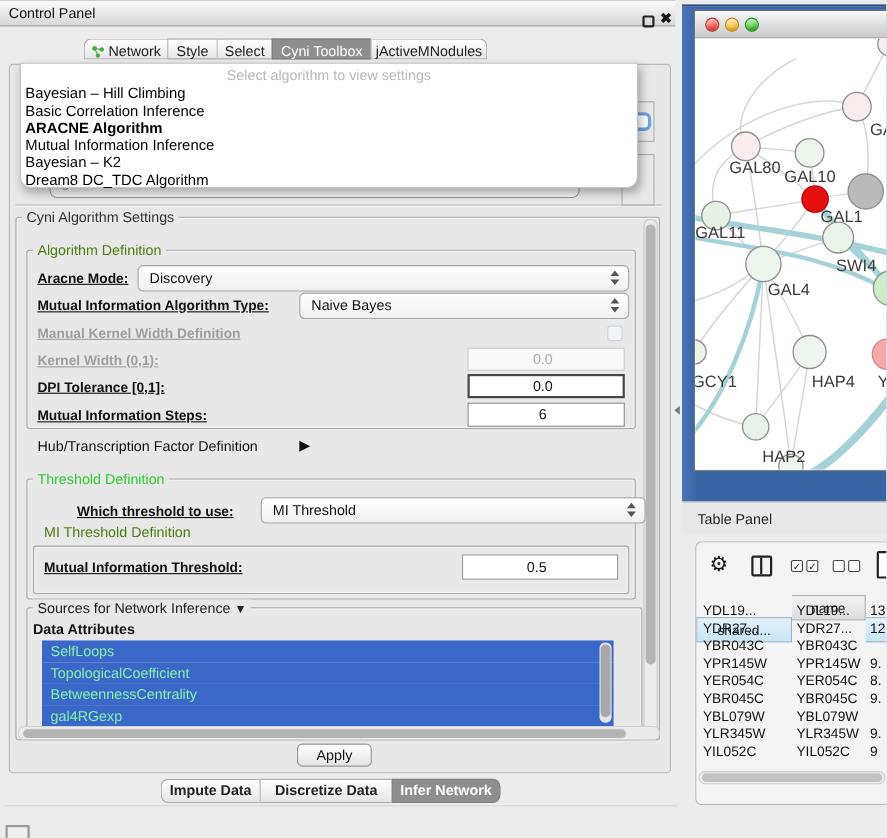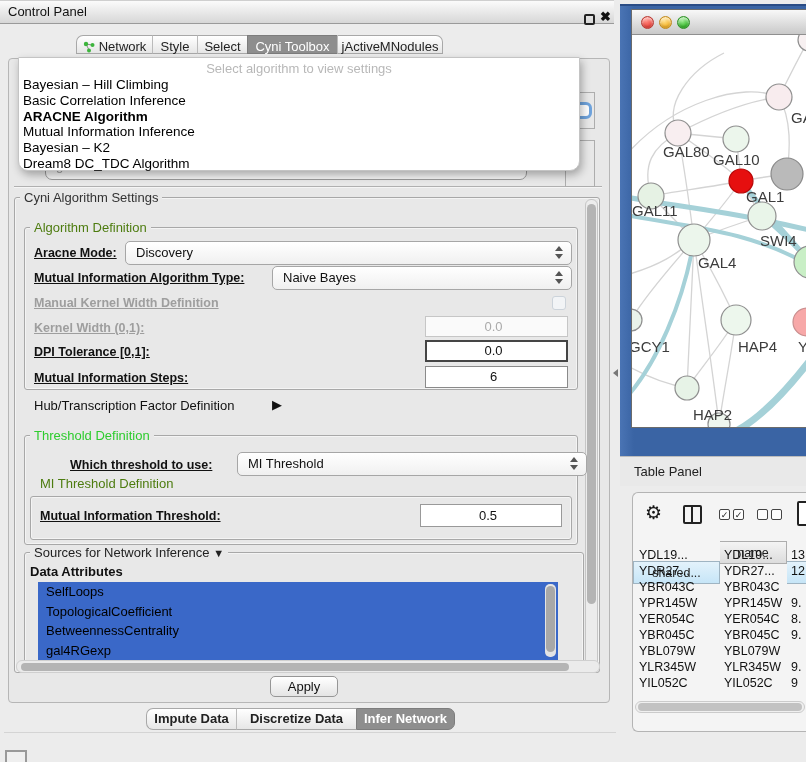--- a/index.html
+++ b/index.html
@@ -46,21 +46,21 @@
   .combo { position:absolute; background:linear-gradient(#ffffff,#f0f0f0); border:1px solid #a6a6a6;
            border-radius:5px; height:24px; font-size:13px; line-height:22px; padding-left:10px; }
   .stepper { position:absolute; right:8px; top:4px; }
   .stepper i { display:block; width:0; height:0; border-left:4px solid transparent; border-right:4px solid transparent; }
   .stepper .up { border-bottom:5px solid #555; margin-bottom:3px; }
   .stepper .dn { border-top:5px solid #555; }
 
   .field { position:absolute; background:#fff; font-size:13px; text-align:center; padding-right:6px; }
 
   
-  .attr-item { height:19.5px; line-height:19.5px; background:#3a68c8; color:#000000;
+  .attr-item { height:19.5px; line-height:19.5px; background:#3a68c8; color:#86efac;
                font-size:13px; padding-left:8px; }
 
   .scroll-track-v { background:#ececec; border:1px solid #c6c6c6; border-radius:6px; }
   .scroll-thumb   { position:absolute; background:#b4b4b4; border-radius:5px; }
 
   .btn { position:absolute; background:linear-gradient(#ffffff,#e4e4e4); border:1px solid #969696;
          border-radius:5px; font-size:13px; text-align:center; }
 
   
   .dropdown { left:18px; top:57px; width:562px; height:114px; background:#fff;

